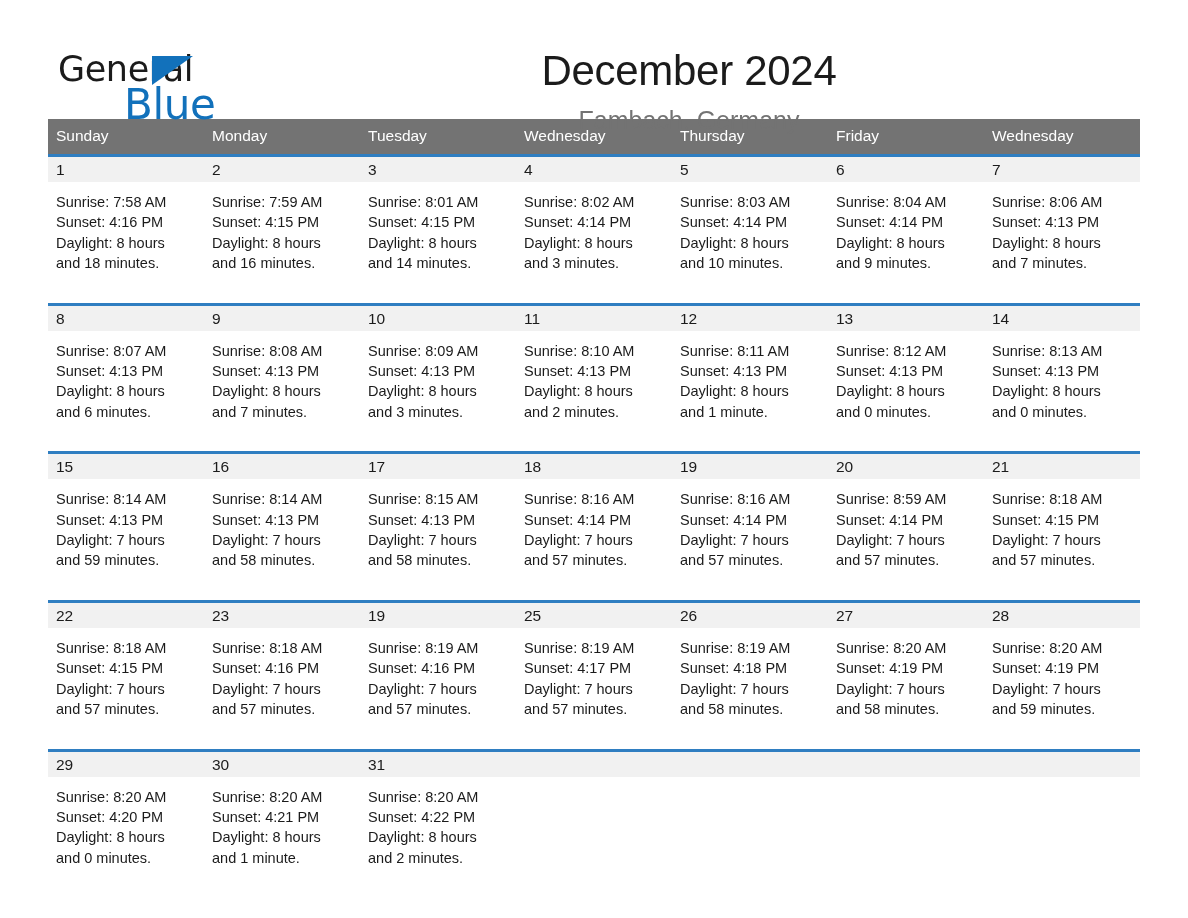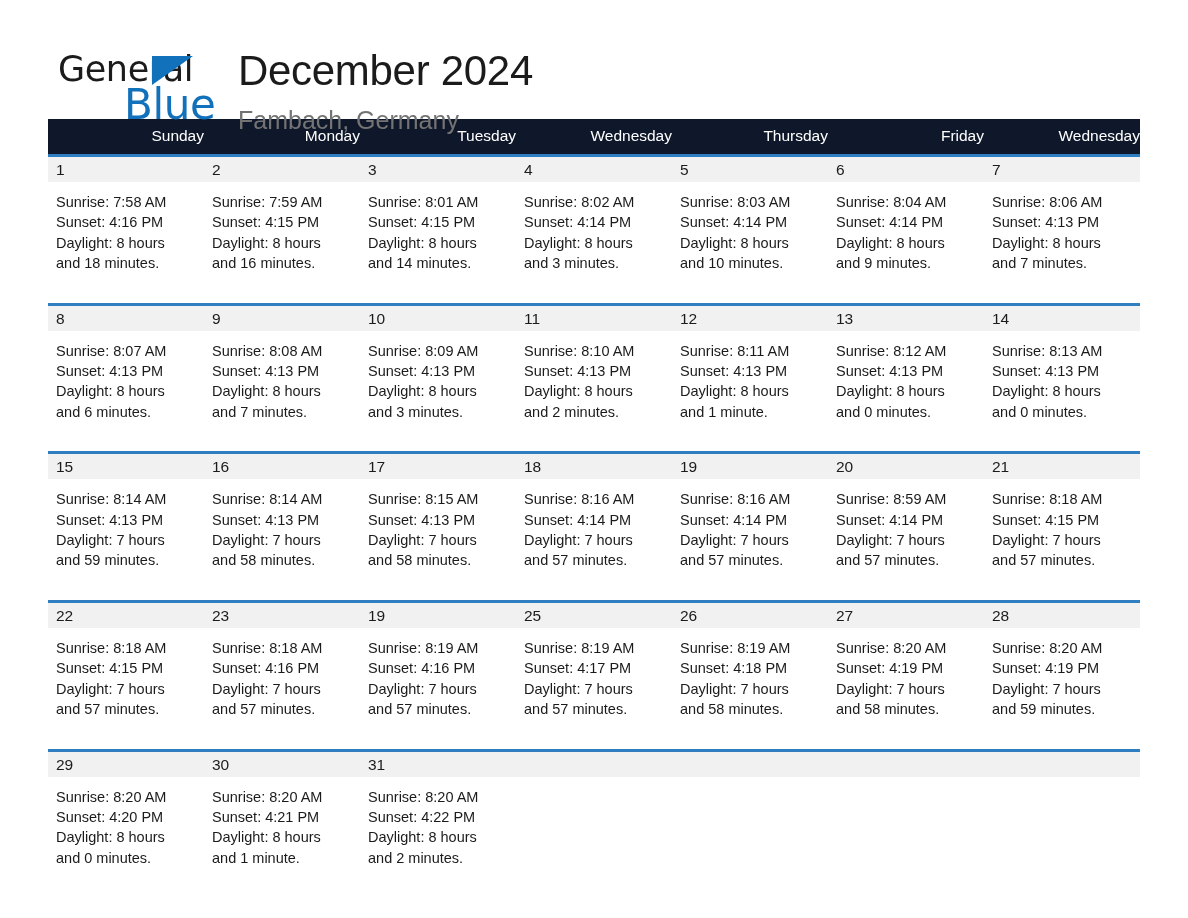--- a/index.html
+++ b/index.html
@@ -60,21 +60,21 @@
     top: 42px;
     font-size: 42px;
     line-height: 38px;
     color: #1271bb;
     font-family: "DejaVu Sans", sans-serif;
     font-weight: 400;
     letter-spacing: -0.4px;
   }
 
   .titles {
-    text-align: left;
+    text-align: center;
     flex: 1 1 auto;
     padding-top: 2px;
   }
   .title-main {
     font-size: 42px;
     line-height: 50px;
     color: #1b1b1b;
     font-weight: 400;
     letter-spacing: -0.3px;
   }
@@ -88,25 +88,25 @@
 
   
   .calendar {
     width: 1092px;
     border-collapse: collapse;
     table-layout: fixed;
     margin-top: 4px;
   }
 
   .calendar th {
-    background: #0f172a;
+    background: #737373;
     color: #ffffff;
     font-size: 15.5px;
     font-weight: 400;
-    text-align: right;
+    text-align: left;
     padding: 8px 0 9px 8px;
     height: 33px;
     vertical-align: middle;
   }
 
   .week-row > td {
     vertical-align: top;
     padding: 0;
     border-top: 3px solid #2f7ec1;
   }

